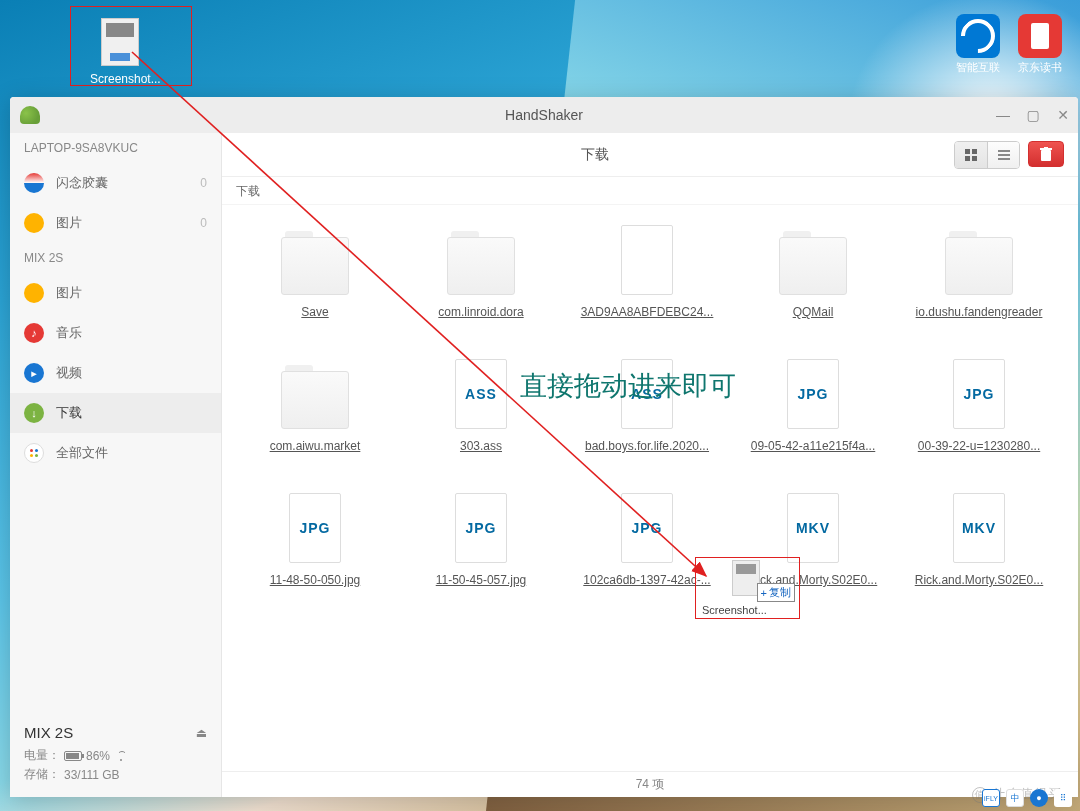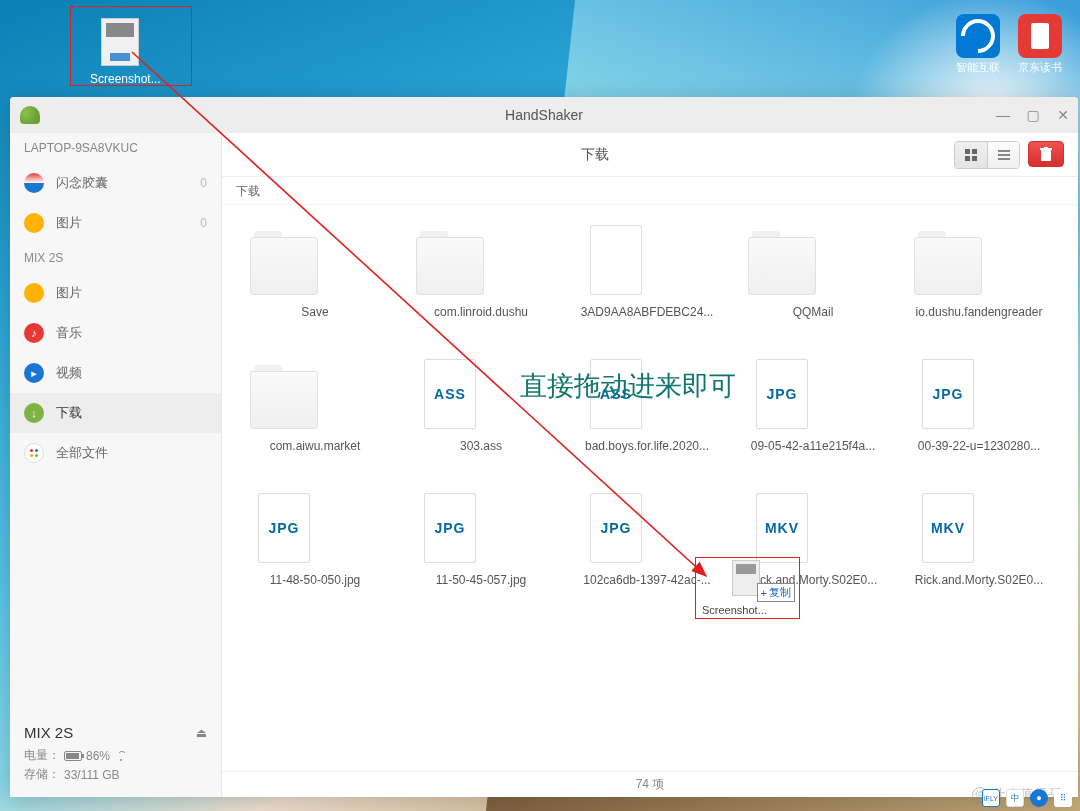--- a/index.html
+++ b/index.html
@@ -60,21 +60,21 @@
 .topbar .controls { display: flex; gap: 8px; }
 .vt-group { display: flex; border: 1px solid #ccc; border-radius: 4px; overflow: hidden; }
 .vt-btn { width: 32px; height: 26px; display: flex; align-items: center; justify-content: center; background: linear-gradient(#fdfdfd, #f0f0f0); cursor: pointer; color: #666; font-size: 14px; }
 .vt-btn.active { background: linear-gradient(#f0f0f0, #e4e4e4); }
 .vt-btn + .vt-btn { border-left: 1px solid #ccc; }
 .del-btn { width: 36px; height: 26px; border: 1px solid #d32f2f; border-radius: 4px; background: linear-gradient(#ef5350, #d32f2f); color: #fff; display: flex; align-items: center; justify-content: center; cursor: pointer; font-size: 14px; }
 
 .breadcrumb { padding: 6px 14px 4px; font-size: 12px; color: #666; border-bottom: 1px solid #f4f4f4; }
 
 .file-grid { flex: 1; padding: 20px 26px 10px 20px; display: grid; grid-template-columns: repeat(5, 1fr); gap: 40px 20px; align-content: start; overflow: hidden; position: relative; }
-.file-item { display: flex; flex-direction: column; text-align: center; font-size: 12px; color: #555; cursor: pointer; }
+.file-item { display: flex; flex-direction: column; align-items: center; text-align: center; font-size: 12px; color: #555; cursor: pointer; text-decoration: underline; }
 .file-item .ficon { width: 84px; height: 70px; margin-bottom: 10px; position: relative; }
 .folder::before { content: ""; position: absolute; left: 12px; top: 6px; width: 28px; height: 10px; background: #f0f0f0; border-radius: 3px 3px 0 0; }
 .folder::after { content: ""; position: absolute; left: 8px; top: 12px; right: 8px; bottom: 0; background: linear-gradient(#fafafa, #efefef); border: 1px solid #e0e0e0; border-radius: 3px; }
 .file::before { content: ""; position: absolute; left: 16px; top: 0; right: 16px; bottom: 0; background: #fff; border: 1px solid #ddd; border-radius: 2px; }
 .file .ext { position: absolute; left: 0; right: 0; top: 50%; transform: translateY(-50%); font-size: 14px; font-weight: bold; color: #0369a1; letter-spacing: 1px; }
 
 .footer-bar { height: 26px; border-top: 1px solid #eee; display: flex; align-items: center; justify-content: center; font-size: 12px; color: #888; }
 
 
 .drag-ghost { position: absolute; top: 557px; left: 695px; width: 105px; height: 62px; border: 1.5px solid #e02020; display: flex; align-items: center; justify-content: center; flex-direction: column; pointer-events: none; }
@@ -212,21 +212,21 @@
       </div>
       <div class="breadcrumb">下载</div>
 
       <div class="file-grid" id="file-grid">
           <div class="file-item">
             <div class="ficon folder"></div>
             <div>Save</div>
           </div>
           <div class="file-item">
             <div class="ficon folder"></div>
-            <div>com.linroid.dushu</div>
+            <div>com.linroid.dora</div>
           </div>
           <div class="file-item">
             <div class="ficon file"></div>
             <div>3AD9AA8ABFDEBC24...</div>
           </div>
           <div class="file-item">
             <div class="ficon folder"></div>
             <div>QQMail</div>
           </div>
           <div class="file-item">

